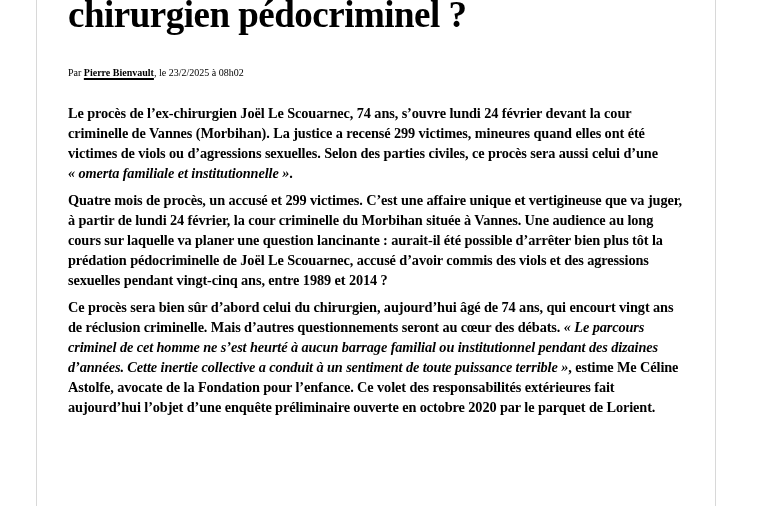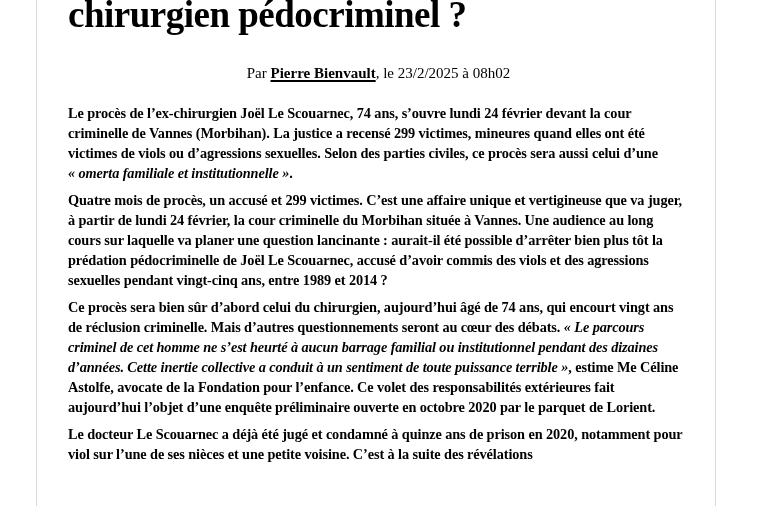--- a/index.html
+++ b/index.html
@@ -32,25 +32,24 @@
     margin: -6px 0 0 0;
     font-size: 37px;
     line-height: 42px;
     font-weight: bold;
     letter-spacing: -0.5px;
     white-space: nowrap;
     color: #000000;
   }
   .byline {
     margin-top: 27px;
-    font-size: 15px;
+    font-size: 10px;
     line-height: 20px;
     font-weight: normal;
     color: #000000;
-    text-align: center;
   }
   .byline a.author {
     color: #000000;
     font-weight: bold;
     text-decoration: underline;
     text-decoration-thickness: 1.5px;
     text-underline-offset: 2px;
   }
   .article-body p {
     margin: 7px 0 0 0;
@@ -82,17 +81,16 @@
   <div class="page">
 
     <h1 class="headline">chirurgien pédocriminel&nbsp;?</h1>
 
     <div class="byline"><span>Par </span><a class="author" href="#">Pierre Bienvault</a><span>, le 23/2/2025 à 08h02</span></div>
 
     <div class="article-body">
         <p><span>Le procès de l’ex-chirurgien Joël Le Scouarnec, 74 ans, s’ouvre lundi 24 février devant la cour criminelle de Vannes (Morbihan). La justice a recensé 299 victimes, mineures quand elles ont été victimes de viols ou d’agressions sexuelles. Selon des parties civiles, ce procès sera aussi celui d’une </span><span class="it">«&nbsp;omerta familiale et institutionnelle&nbsp;»</span><span>.</span></p>
         <p><span>Quatre mois de procès, un accusé et 299 victimes. C’est une affaire unique et vertigineuse que va juger, à partir de lundi 24 février, la cour criminelle du Morbihan située à Vannes. Une audience au long cours sur laquelle va planer une question lancinante&nbsp;: aurait-il été possible d’arrêter bien plus tôt la prédation pédocriminelle de Joël Le Scouarnec, accusé d’avoir commis des viols et des agressions sexuelles pendant vingt-cinq ans, entre 1989 et 2014&nbsp;?</span></p>
         <p><span>Ce procès sera bien sûr d’abord celui du chirurgien, aujourd’hui âgé de 74 ans, qui encourt vingt ans de réclusion criminelle. Mais d’autres questionnements seront au cœur des débats. </span><span class="it">«&nbsp;Le parcours criminel de cet homme ne s’est heurté à aucun barrage familial ou institutionnel pendant des dizaines d’années. Cette inertie collective a conduit à un sentiment de toute puissance terrible&nbsp;»</span><span>, estime Me Céline Astolfe, avocate de la Fondation pour l’enfance. Ce volet des responsabilités extérieures fait aujourd’hui l’objet d’une enquête préliminaire ouverte en octobre 2020 par le parquet de Lorient.</span></p>
-        <p><span>Le docteur Le Scouarnec a déjà été jugé et condamné à quinze ans de prison en 2020, notamment pour viol sur l’une de ses nièces et une petite voisine. C’est à la suite des révélations</span></p>
       </div>
 
   </div>
 </div>
 
 </body></html>

